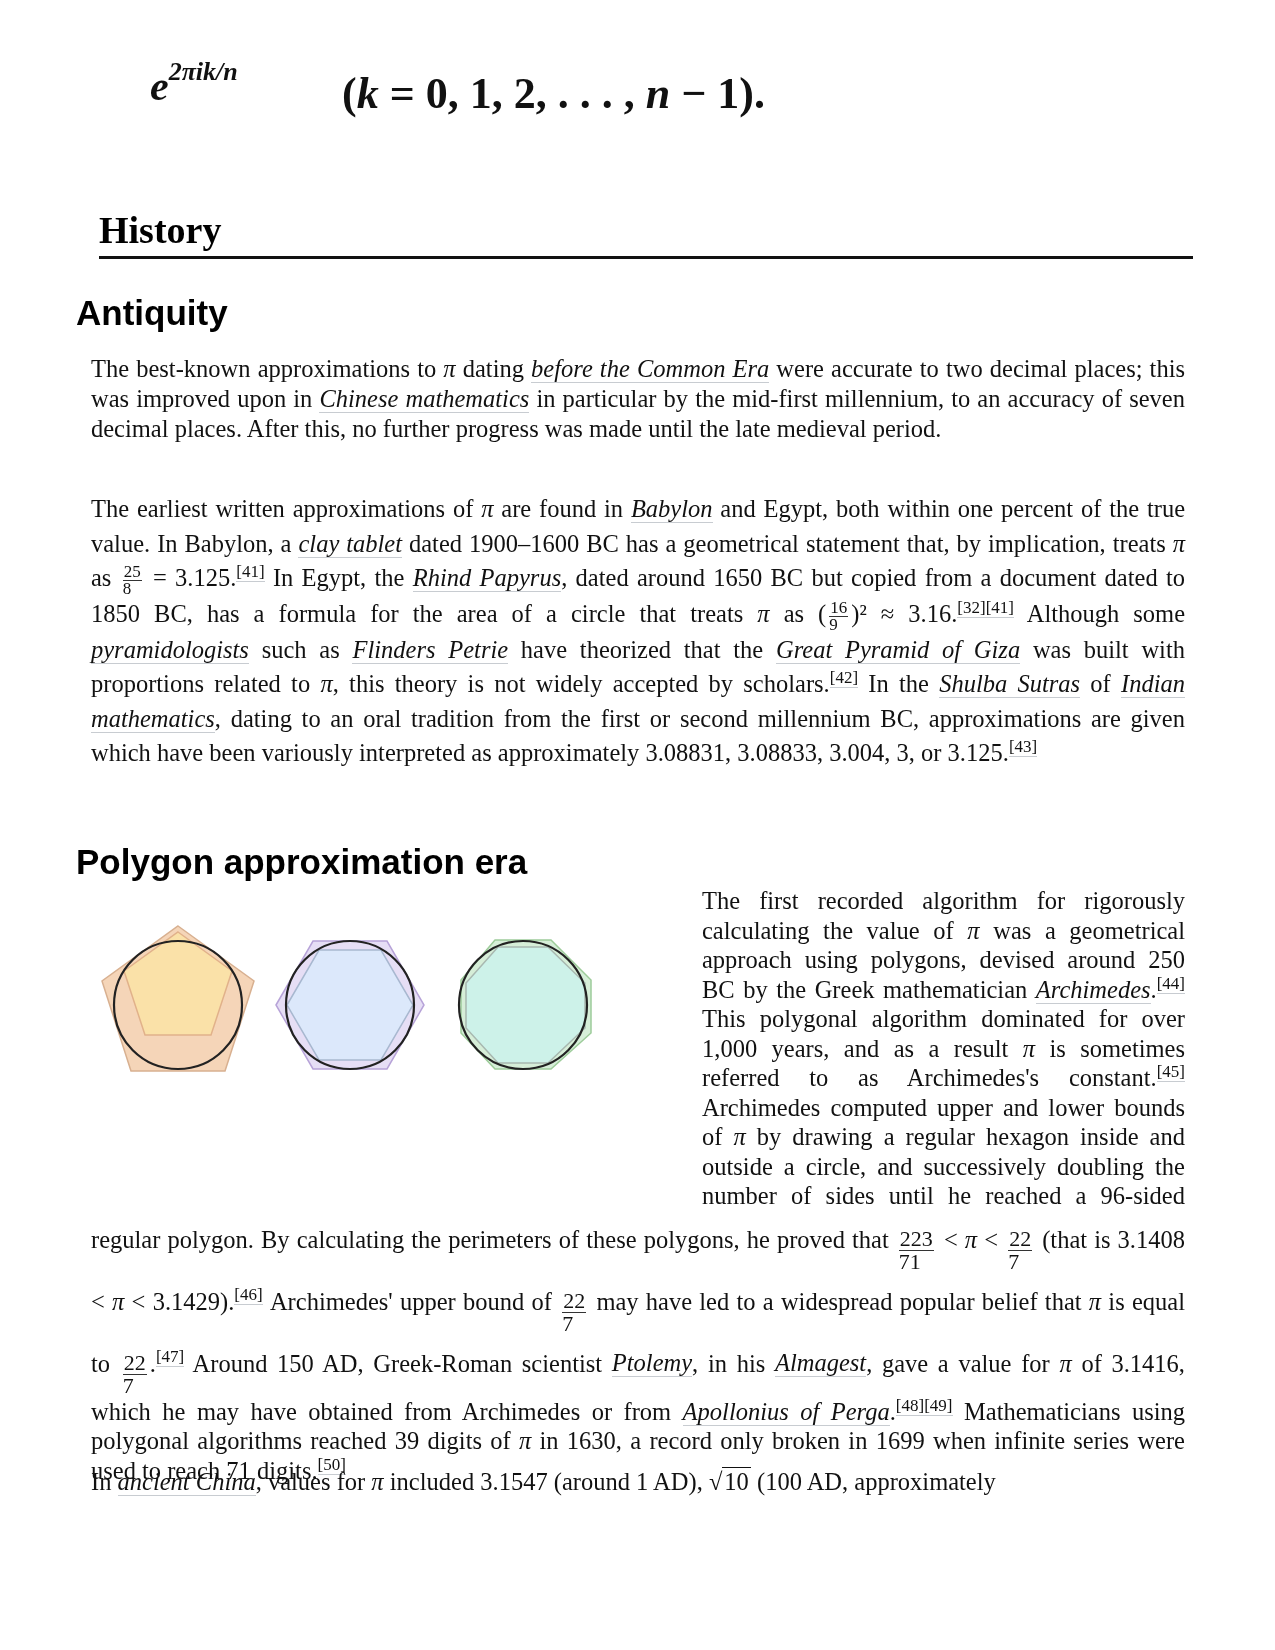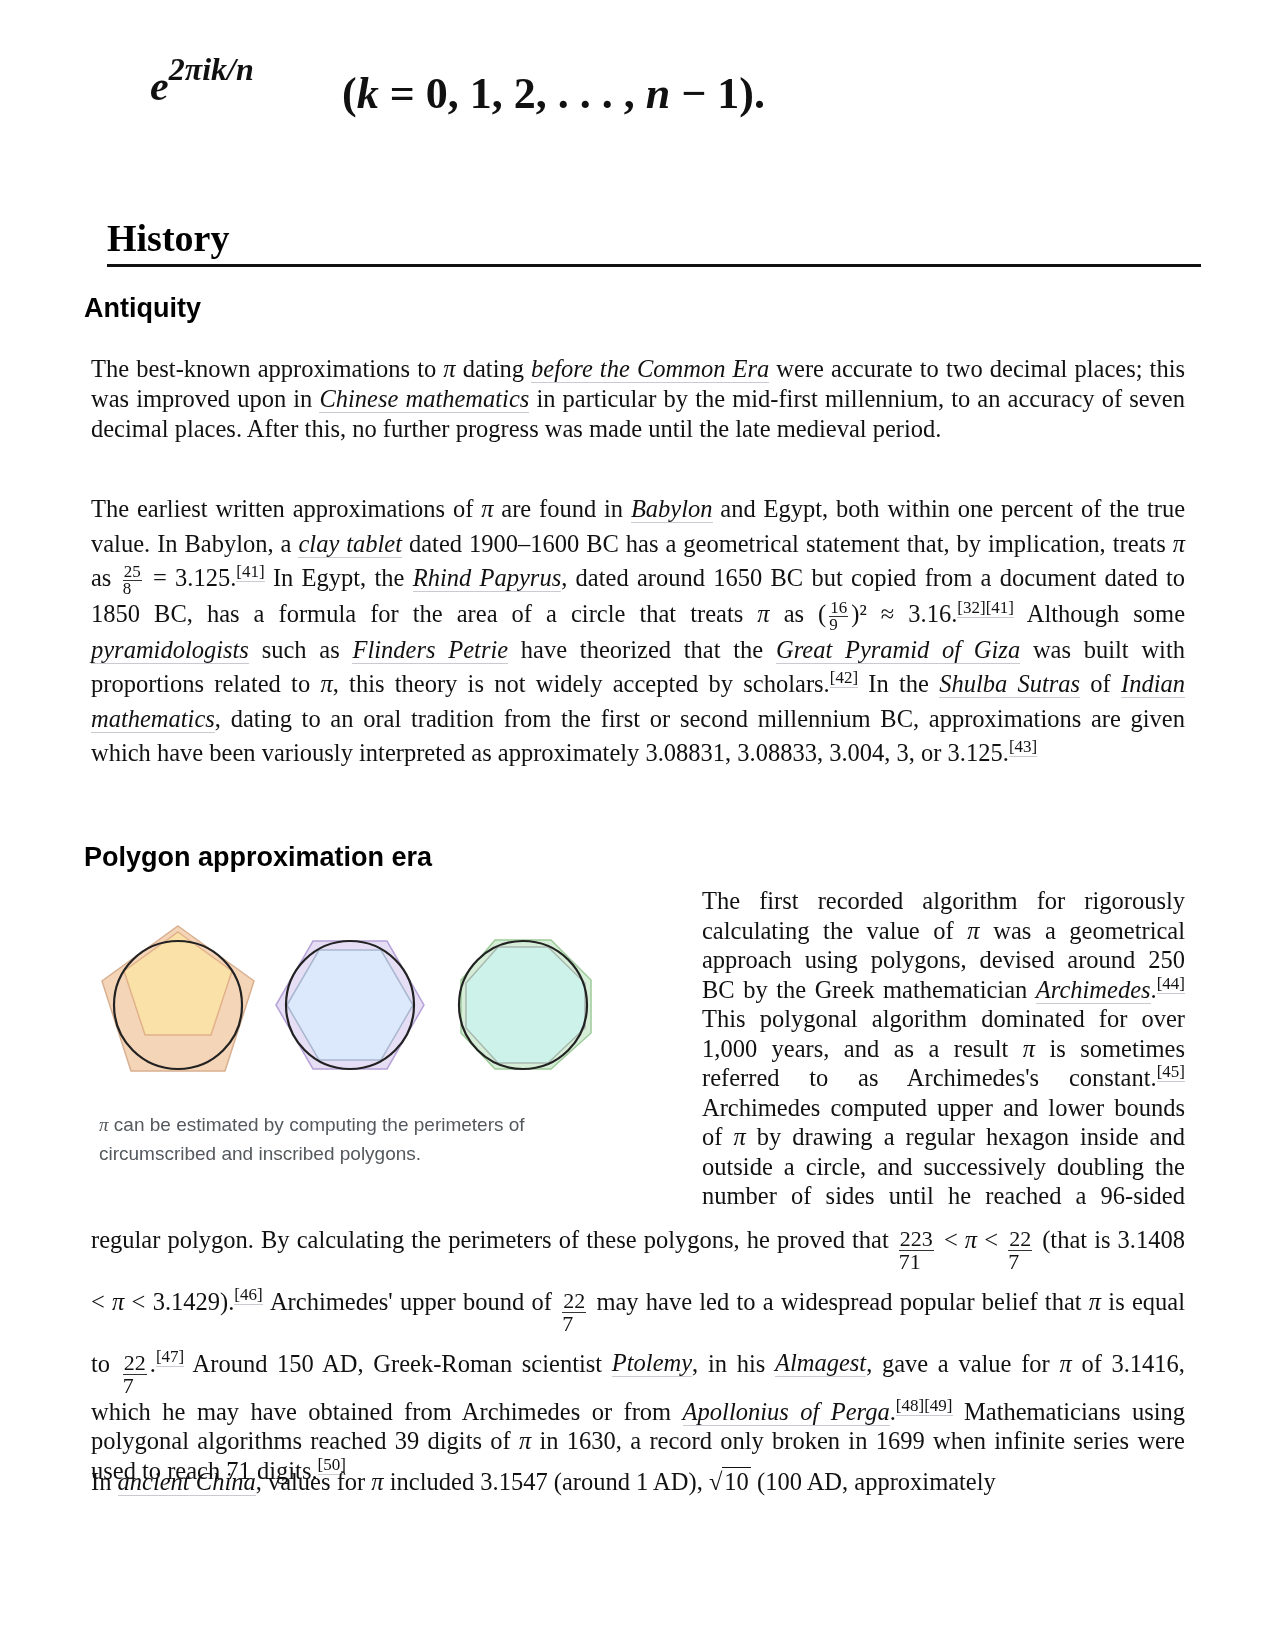--- a/index.html
+++ b/index.html
@@ -1,23 +1,23 @@
 <!DOCTYPE html>
 <html><head>
   <meta charset="utf-8">
   <style>
     html, body { margin: 0; padding: 0; background: #ffffff; }
     body { width: 1275px; height: 1650px; position: relative; overflow: hidden; color: #202122; }
     .math { position: absolute; top: 62px; left: 150px; font-family: "Liberation Serif", serif; font-style: italic; font-weight: bold; color: #111; }
     .math .base { font-size: 42px; }
-    .math .sup { font-size: 32px; position: relative; top: -20px; }
+    .math .sup { font-size: 26px; position: relative; top: -20px; }
     .math2 { position: absolute; top: 68px; left: 342px; font-family: "Liberation Serif", serif; font-weight: bold; font-size: 44px; color: #111; }
     .math2 i { font-style: italic; }
-    h2.history { position: absolute; top: 200px; left: 91px; width: 1094px; margin: 16px; font-family: "Liberation Serif", serif; font-size: 38px; font-weight: bold; color: #000; padding-bottom: 4px; border-bottom: 3px solid #111; }
-    h3 { position: absolute; margin: 0; font-family: "Liberation Sans", sans-serif; font-weight: bold; font-size: 27px; color: #000; left: 84px; }
+    h2.history { position: absolute; top: 200px; left: 91px; width: 1094px; margin: 8px; font-family: "Liberation Serif", serif; font-size: 38px; font-weight: bold; color: #000; padding-bottom: 4px; border-bottom: 3px solid #111; }
+    h3 { position: absolute; margin: 0; font-family: "Liberation Sans", sans-serif; font-weight: bold; font-size: 35px; color: #000; left: 76px; }
     .para { position: absolute; left: 91px; width: 1094px; font-family: "Liberation Serif", serif; font-size: 24.5px; line-height: 30px; text-align: justify; color: #111; margin: 0; }
     a.lnk { color: #111; text-decoration: none; border-bottom: 1.5px solid #c8ccd1; font-style: italic; }
     sup.ref { font-size: 17px; line-height: 0; vertical-align: 9px; border-bottom: 1.5px solid #c8ccd1; }
     .pi { font-style: italic; }
     .frac { display: inline-block; vertical-align: middle; text-align: left; font-size: 17px; line-height: 16px; margin: 0 3px; }
     .frac .num { display: block; border-bottom: 1px solid #333; padding: 0 1px; }
     .frac .den { display: block; }
     .frac.big { font-size: 22px; line-height: 22px; margin-top: 17px; }
     .figure { position: absolute; left: 91px; top: 925px; width: 590px; height: 260px; }
     .caption { position: absolute; left: 8px; top: 185px; width: 500px; font-family: "Liberation Sans", sans-serif; font-size: 19px; line-height: 29px; color: #54595d; }
@@ -58,20 +58,19 @@
       <polygon points="196,80 228,25 290,25 322,80 290,135 228,135" fill="#dce8fb" stroke="#a8b8d0" stroke-width="1.5"></polygon>
       <circle cx="259" cy="80" r="64" fill="none" stroke="#222" stroke-width="2.2"></circle>
     </g>
 
     <g>
       <polygon points="404,15 460,15 500,55 500,108 460,144 404,144 370,108 370,55" fill="#d6eed8" stroke="#9dcc9a" stroke-width="1.5"></polygon>
       <polygon points="407,22 457,22 494,58 494,103 457,138 407,138 375,103 375,58" fill="#cdf2e9" stroke="#a8b8b0" stroke-width="1.5"></polygon>
       <circle cx="432" cy="80" r="64" fill="none" stroke="#222" stroke-width="2.2"></circle>
     </g>
   </svg>
-  <div class="caption"><span class="pi" style="font-family:'Liberation Serif',serif;">π</span><span> can be estimated by computing the perimeters of circumscribed and inscribed polygons.</span></div>
 </div>
 
 <p class="right-col"></p>
 
 <p class="para" id="polypara" style="top:886px; line-height:29.5px;"><span style="float:left; width:611px; height:310px;"></span><span>The first recorded algorithm for rigorously calculating the value of </span><span class="pi">π</span><span> was a geometrical approach using polygons, devised around 250 BC by the Greek mathematician </span><a class="lnk">Archimedes</a><span>.</span><sup class="ref">[44]</sup><span> This polygonal algorithm dominated for over 1,000 years, and as a result </span><span class="pi">π</span><span> is sometimes referred to as Archimedes's constant.</span><sup class="ref">[45]</sup><span> Archimedes computed upper and lower bounds of </span><span class="pi">π</span><span> by drawing a regular hexagon inside and outside a circle, and successively doubling the number of sides until he reached a 96-sided regular polygon. By calculating the perimeters of these polygons, he proved that </span><span class="frac big"><span class="num">223</span><span class="den">71</span></span><span> &lt; </span><span class="pi">π</span><span> &lt; </span><span class="frac big"><span class="num">22</span><span class="den">7</span></span><span> (that is 3.1408 &lt; </span><span class="pi">π</span><span> &lt; 3.1429).</span><sup class="ref">[46]</sup><span> Archimedes' upper bound of </span><span class="frac big"><span class="num">22</span><span class="den">7</span></span><span> may have led to a widespread popular belief that </span><span class="pi">π</span><span> is equal to </span><span class="frac big"><span class="num">22</span><span class="den">7</span></span><span>.</span><sup class="ref">[47]</sup><span> Around 150 AD, Greek-Roman scientist </span><a class="lnk">Ptolemy</a><span>, in his </span><a class="lnk" style="font-style:italic;">Almagest</a><span>, gave a value for </span><span class="pi">π</span><span> of 3.1416, which he may have obtained from Archimedes or from </span><a class="lnk">Apollonius of Perga</a><span>.</span><sup class="ref">[48]</sup><sup class="ref">[49]</sup><span> Mathematicians using polygonal algorithms reached 39 digits of </span><span class="pi">π</span><span> in 1630, a record only broken in 1699 when infinite series were used to reach 71 digits.</span><sup class="ref">[50]</sup></p>
 
 <p class="para" style="top:1467px;"><span>In </span><a class="lnk">ancient China</a><span>, values for </span><span class="pi">π</span><span> included 3.1547 (around 1 AD), </span><span><span>√</span><span class="sqrt">10</span></span><span> (100 AD, approximately</span></p>
 
 </body></html>

